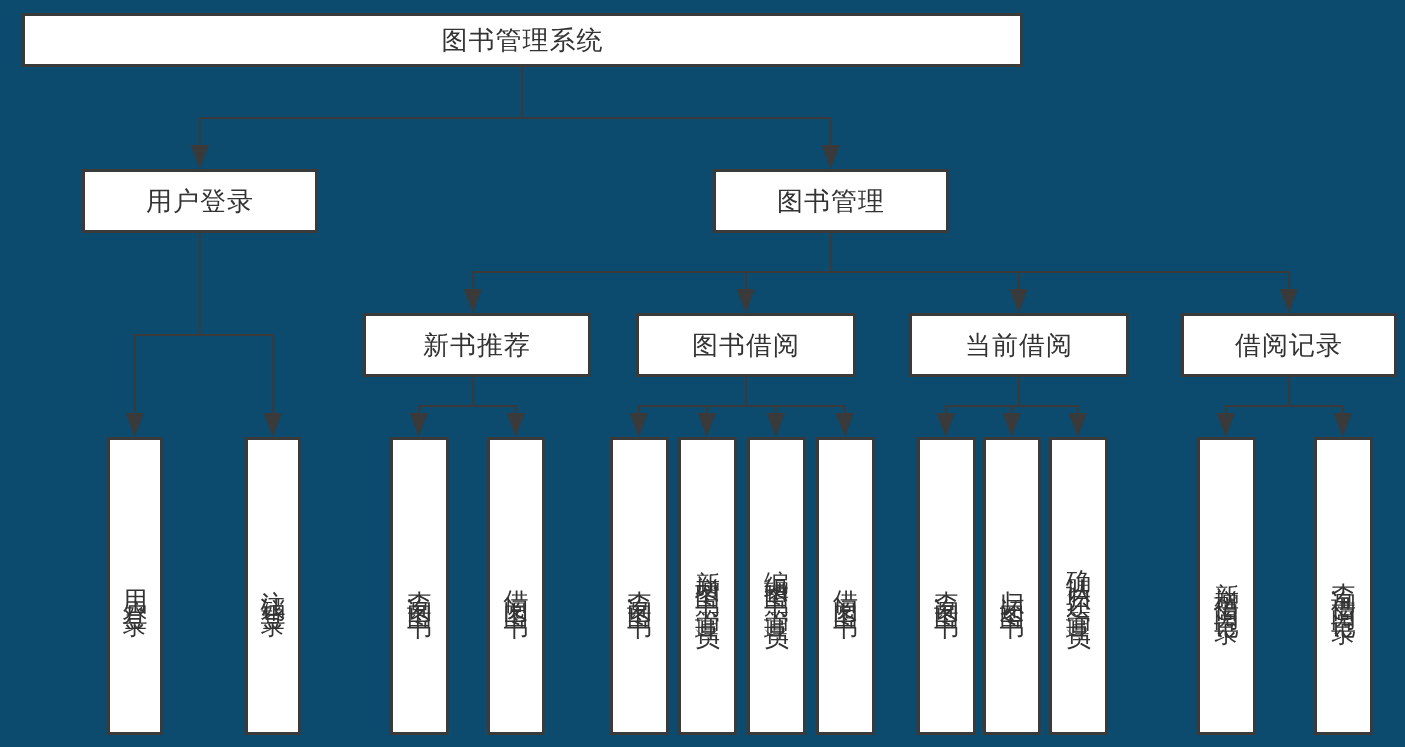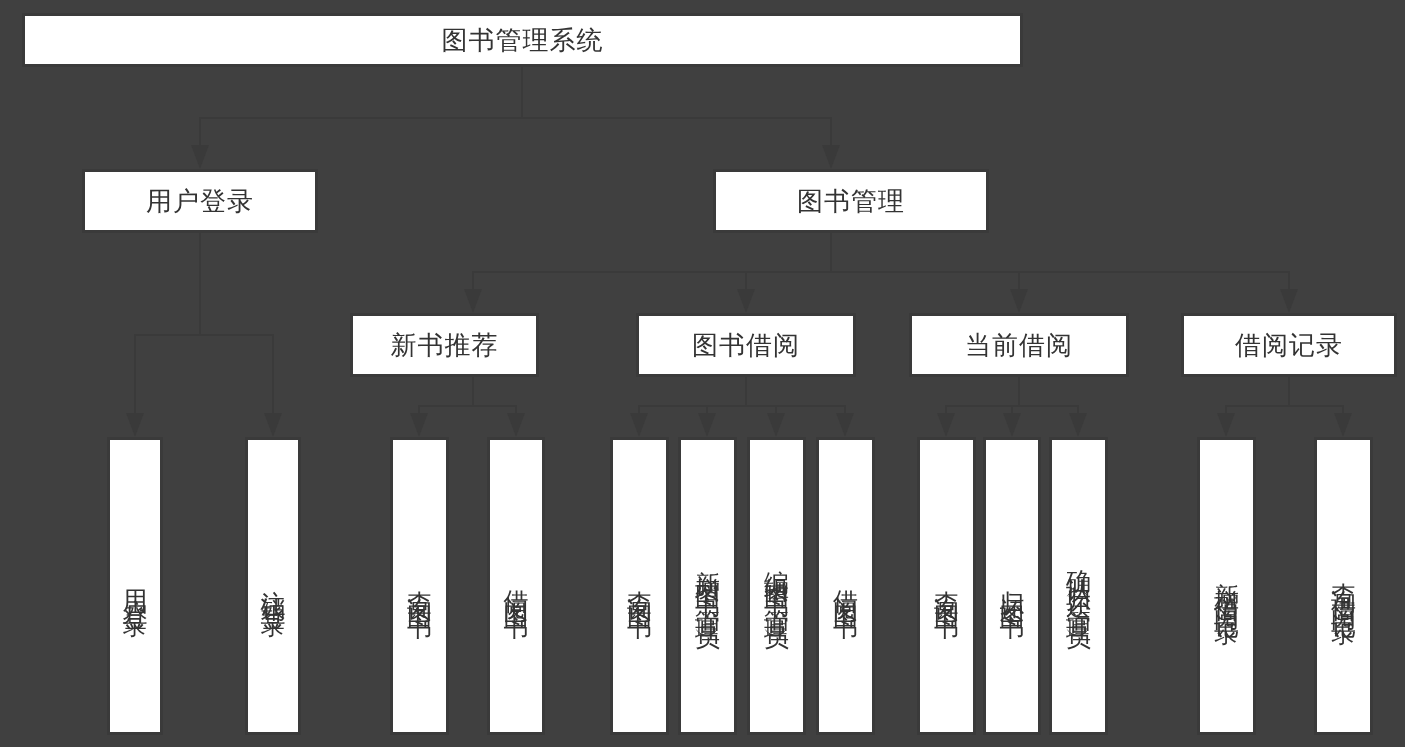--- a/index.html
+++ b/index.html
@@ -1,17 +1,17 @@
 <!DOCTYPE html>
 <html><head>
 <meta charset="utf-8">
 <style>
   html,body{margin:0;padding:0;background:#ffffff;}
   .canvas{
-    position:relative;width:1405px;height:747px;background:#404040;
+    position:relative;width:1405px;height:747px;background:#0c4a6e;
     font-family:"Liberation Sans", sans-serif;overflow:hidden;
   }
   .node{
     position:absolute;box-sizing:border-box;
     border:3px solid #3a3a3a;background:#ffffff;color:#333333;
     display:flex;align-items:center;justify-content:center;
     z-index:1;
   }
   .h-node{font-size:26px;letter-spacing:1px;white-space:nowrap;}
   .v-node{
@@ -32,23 +32,23 @@
   }
 </style>
 </head>
 <body>
 
 <div class="canvas">
 
   <div class="node h-node" style="left:22px;top:13px;width:1001px;height:54px">图书管理系统</div>
 
   <div class="node h-node" style="left:82px;top:169px;width:236px;height:64px">用户登录</div>
-  <div class="node h-node" style="left:713px;top:169px;width:276px;height:64px">图书管理</div>
+  <div class="node h-node" style="left:713px;top:169px;width:236px;height:64px">图书管理</div>
 
-  <div class="node h-node" style="left:350px;top:313px;width:189px;height:64px">新书推荐</div>
+  <div class="node h-node" style="left:363px;top:313px;width:228px;height:64px">新书推荐</div>
   <div class="node h-node" style="left:909px;top:313px;width:220px;height:64px">当前借阅</div>
   <div class="node h-node" style="left:636px;top:313px;width:220px;height:64px">图书借阅</div>
   <div class="node h-node" style="left:1181px;top:313px;width:216px;height:64px">借阅记录</div>
 
   <div class="node v-node" style="left:107px;width:56px">用户登录</div>
   <div class="node v-node" style="left:245px;width:56px">注销登录</div>
 
   <div class="node v-node" style="left:390px;width:59px">查询图书</div>
   <div class="node v-node" style="left:487px;width:58px">借阅图书</div>
 

